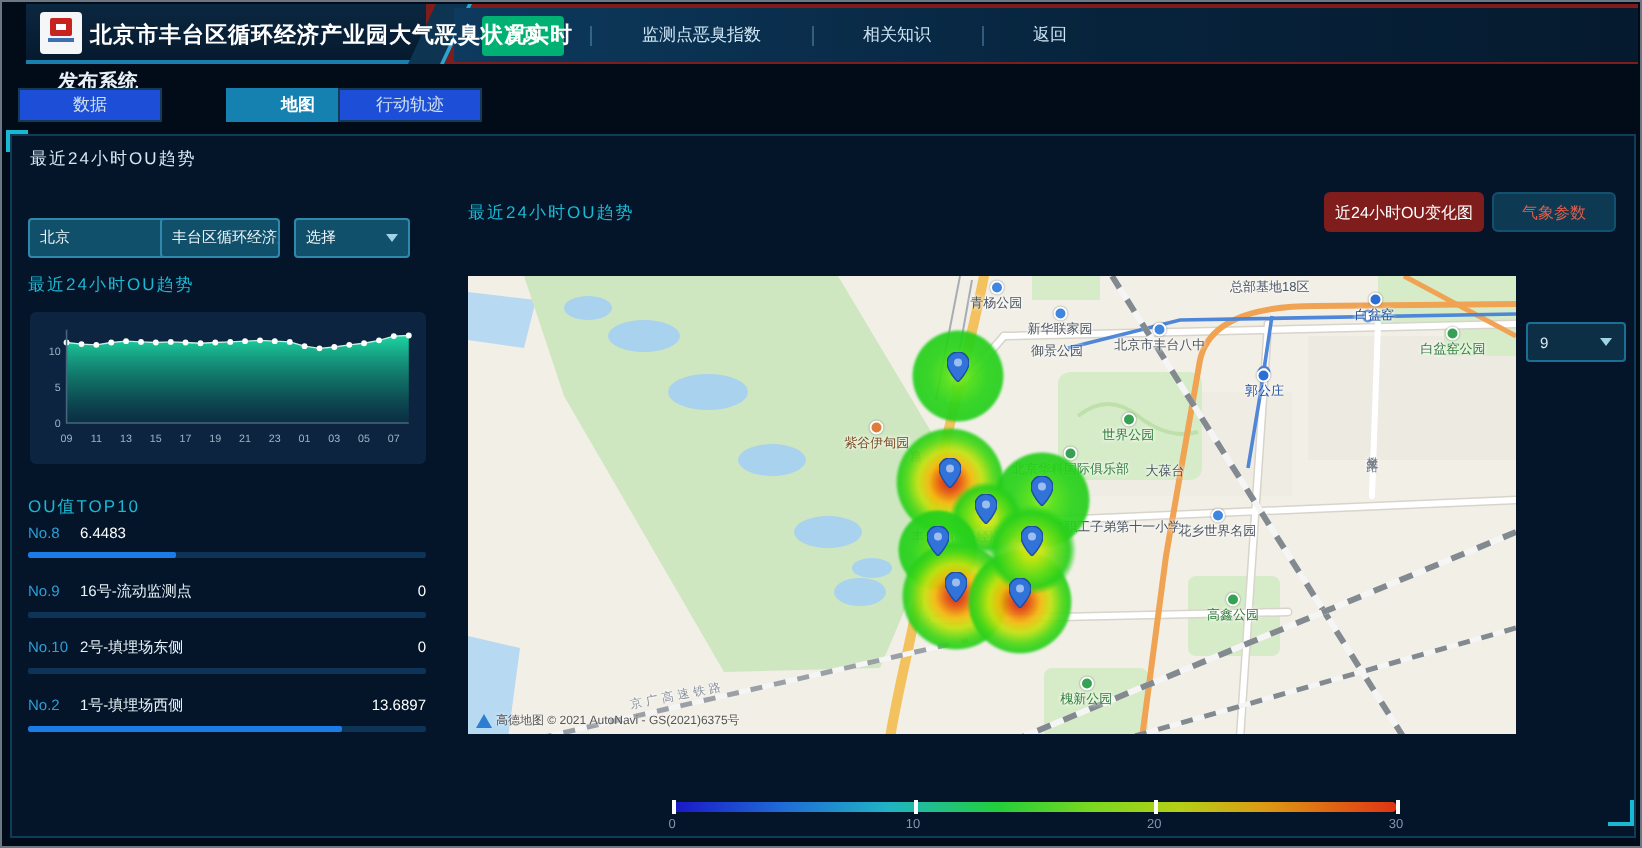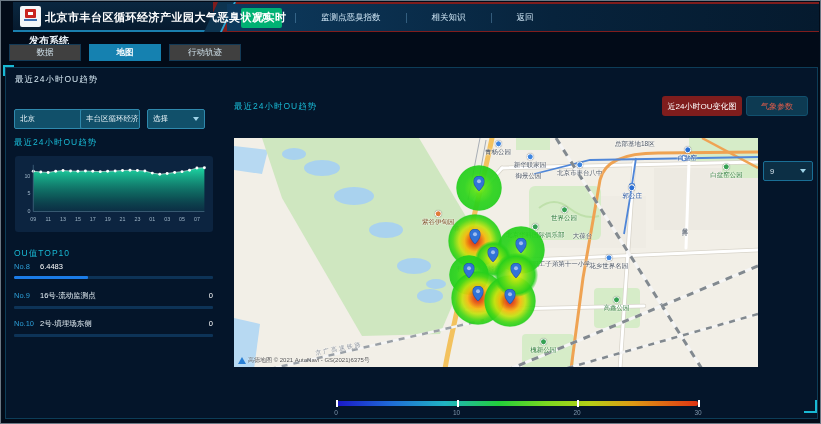--- a/index.html
+++ b/index.html
@@ -15,22 +15,22 @@
   .logo-mark:after{content:"";position:absolute;left:3px;top:3px;width:5px;height:3px;background:#fff;}
   .logo-text{width:13px;height:2px;background:#3f6fb0;margin:1px auto 0;}
   .app-title{position:absolute;left:32px;top:8px;font-size:11px;font-weight:bold;color:#ffffff;letter-spacing:0.5px;white-space:nowrap;z-index:2;}
   .nav-strip{position:absolute;left:214px;right:0;top:2px;height:27px;background:linear-gradient(90deg,#0d3a5e,#07233c 55%,#051a2e);display:flex;align-items:center;padding-left:14px;gap:13px;}
   .nav-item{font-size:8.5px;color:#cfe6f5;padding:4px 12px;cursor:pointer;white-space:nowrap;}
   .nav-item.active{background:#00b173;color:#fff;border-radius:2px;font-weight:bold;}
   .nav-sep{width:1px;height:10px;background:rgba(130,185,225,.35);}
 
   
   .publish-label{position:absolute;left:28px;top:33px;font-size:10px;font-weight:bold;color:#e9f1f7;}
-  .tab{position:absolute;top:43px;height:17px;font-size:8.5px;color:#cfe0ea;background:#404040;border:1px solid #133a56;display:flex;align-items:center;justify-content:center;cursor:pointer;}
-  .tab.active{background:#1581b0;color:#fff;border-color:#1581b0;font-weight:bold;}
+  .tab{position:absolute;top:43px;height:17px;font-size:8.5px;color:#cfe0ea;background:#1d4ed8;border:1px solid #133a56;display:flex;align-items:center;justify-content:center;cursor:pointer;}
+  .tab.active{background:#1581b0;color:#fff;border-color:#1581b0;font-weight:bold;margin-left:24px;}
 
   
   .panel{position:absolute;left:4px;top:66px;width:813px;height:352px;background:#04152a;border:1px solid #0d3d58;}
   .corner-tl{position:absolute;left:2px;top:64px;width:11px;height:11px;border-left:2px solid #19b9d4;border-top:2px solid #19b9d4;z-index:5;}
   .corner-br{position:absolute;left:803px;top:399px;width:13px;height:13px;border-right:2px solid #19b9d4;border-bottom:2px solid #19b9d4;z-index:5;}
   .panel-title{position:absolute;left:14px;top:73px;font-size:8.5px;color:#d5e7f2;letter-spacing:1px;}
 
   
   .select{position:absolute;top:108px;height:20px;background:#11506a;border:1px solid #2f89ad;border-radius:2px;display:flex;align-items:center;justify-content:space-between;padding:0 5px;font-size:7.5px;color:#eaf5fa;cursor:pointer;white-space:nowrap;overflow:hidden;}
   .chev{width:0;height:0;border-left:3px solid transparent;border-right:3px solid transparent;border-top:4px solid #9fd3e8;flex:none;margin-left:3px;}
@@ -211,20 +211,30 @@
     <div class="row">
       <div class="row-line">
           <span class="rank">No.10</span>
           <span class="rlabel">2号-填埋场东侧</span>
           <span class="rvalue">0</span>
         </div>
       <div class="track">
           <div class="fill" style="width: 0%;"></div>
         </div>
     </div>
+    <div class="row">
+      <div class="row-line">
+          <span class="rank">No.2</span>
+          <span class="rlabel">1号-填埋场西侧</span>
+          <span class="rvalue">13.6897</span>
+        </div>
+      <div class="track">
+          <div class="fill" style="width: 79%;"></div>
+        </div>
+    </div>
   </div>
 
   <div class="map-title">最近24小时OU趋势</div>
   <div class="btn btn-change">近24小时OU变化图</div>
   <div class="btn btn-weather">气象参数</div>
 
   <div class="map">
     <svg class="base" viewBox="0 0 524 231" preserveAspectRatio="none">
       <rect x="0" y="0" width="524" height="231" fill="#f2efe7"></rect>
       <rect x="420" y="30" width="104" height="62" fill="#edeae2"></rect>

